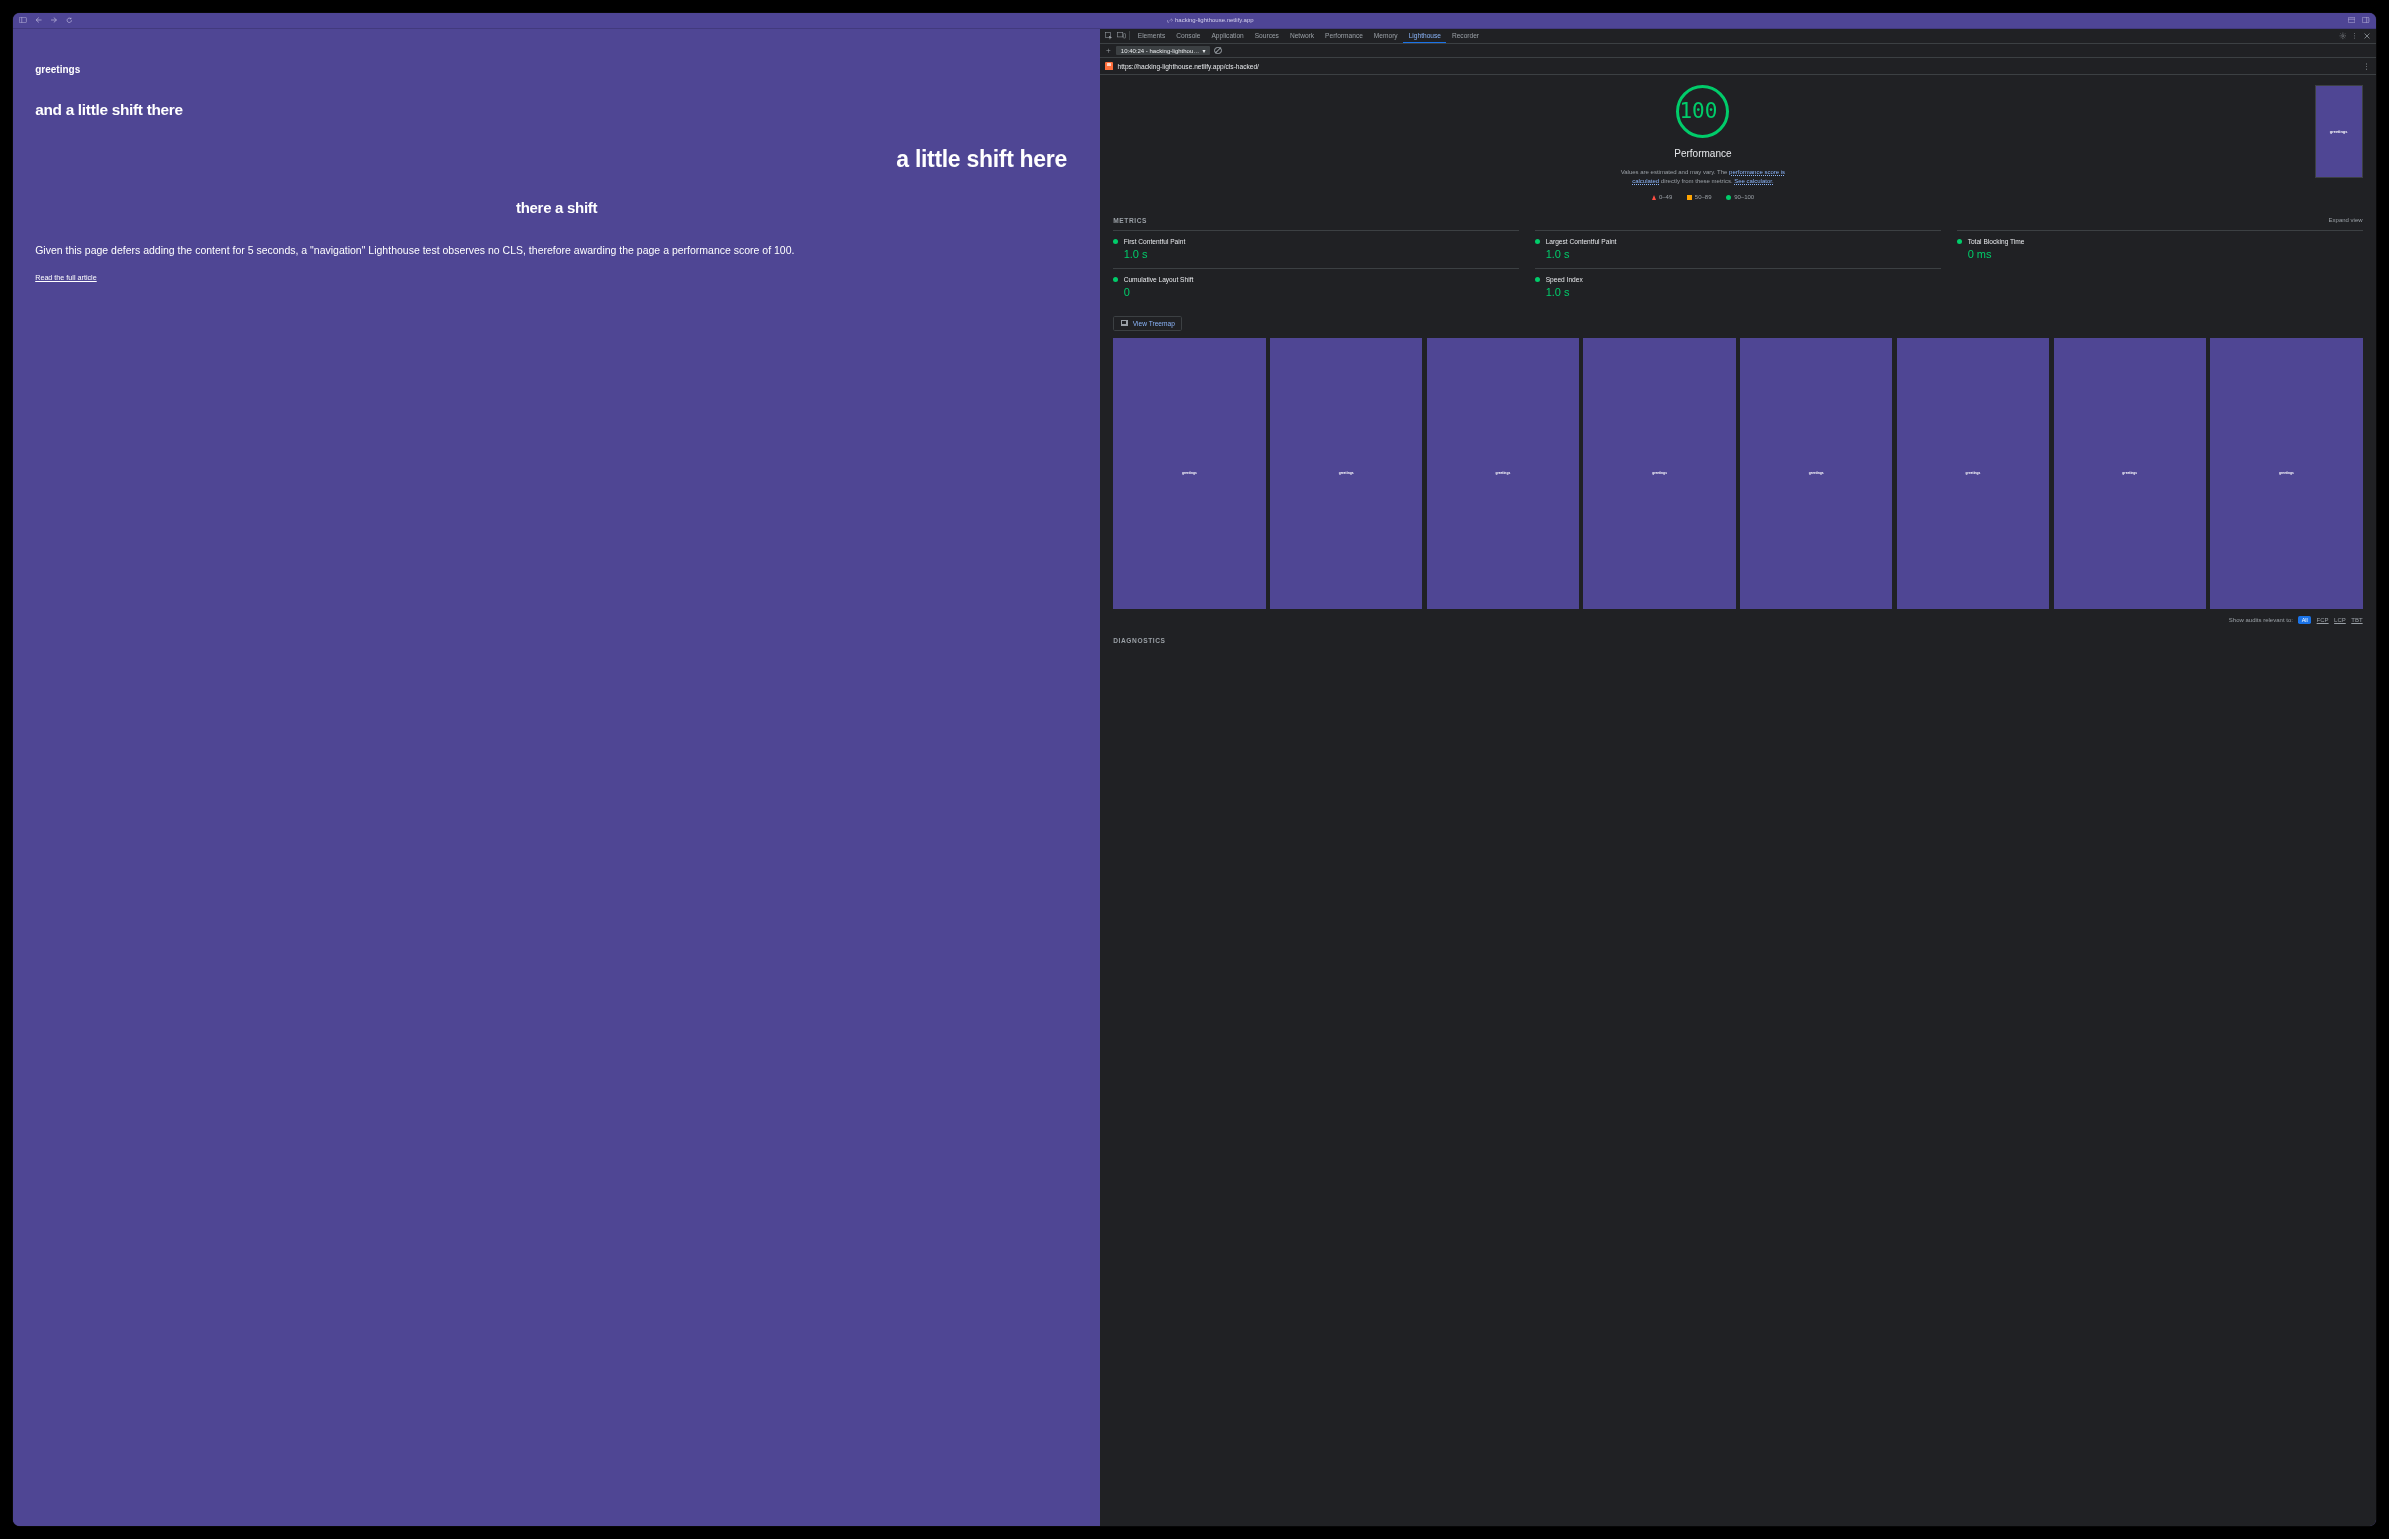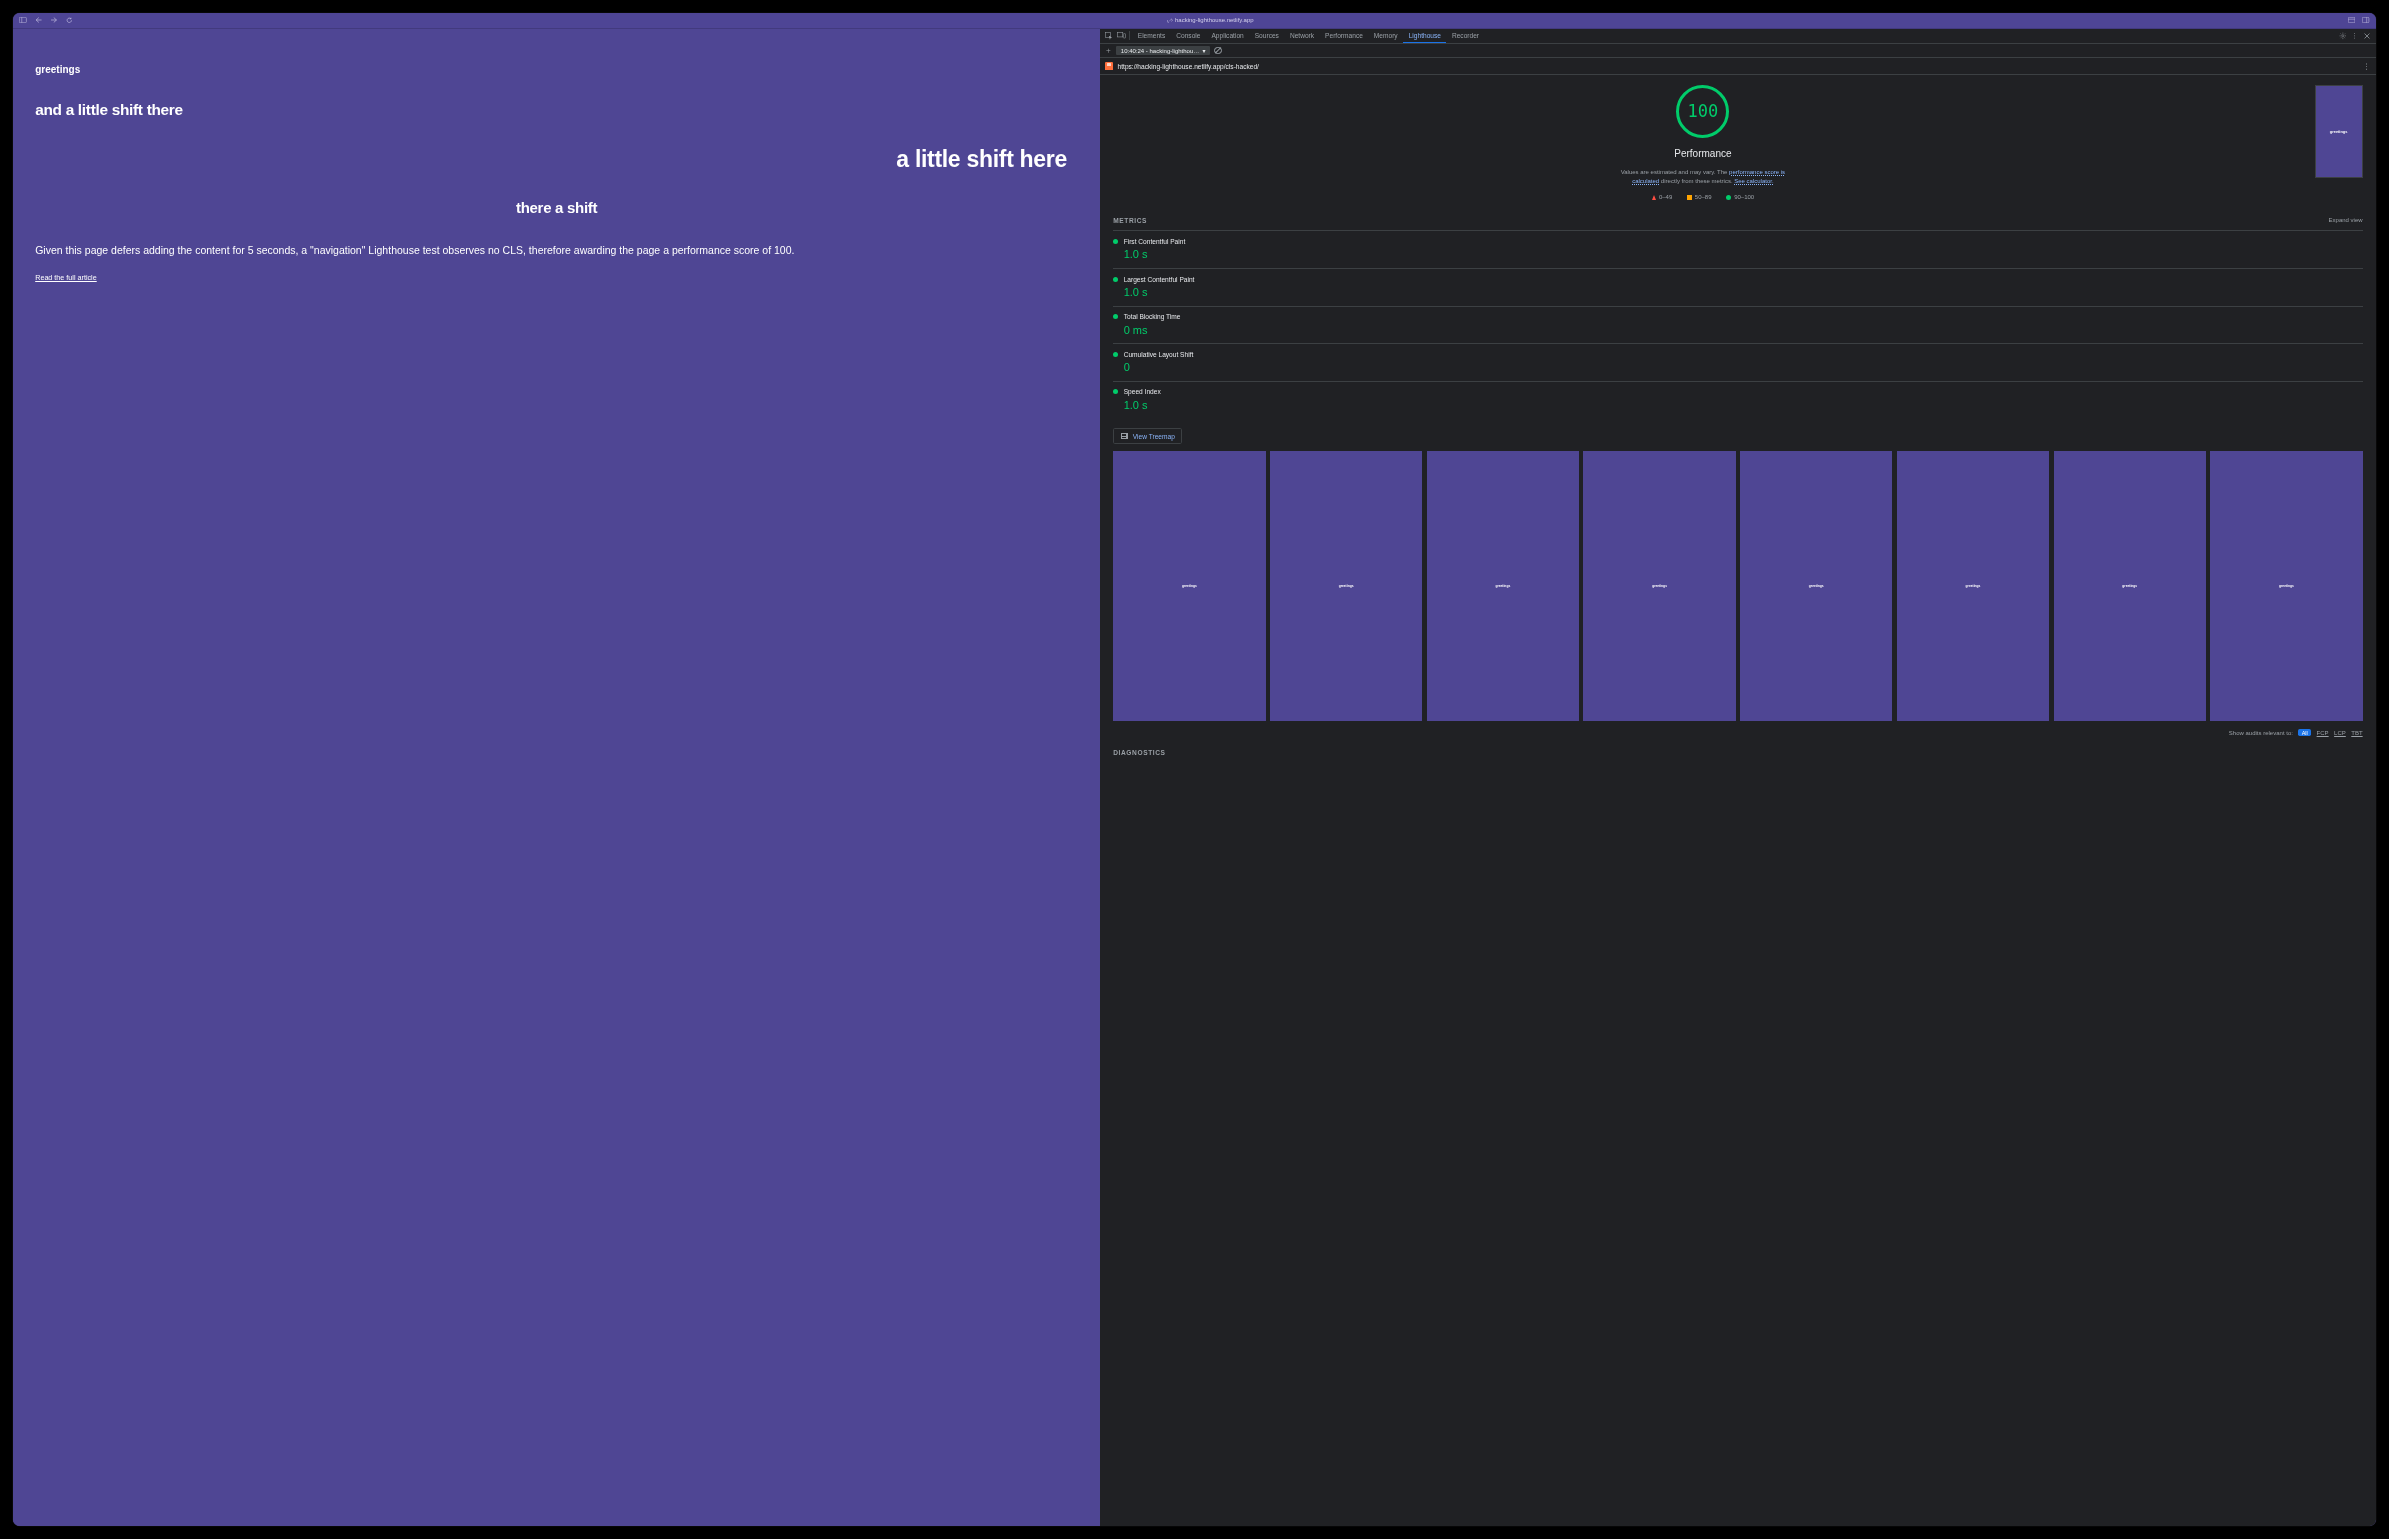--- a/index.html
+++ b/index.html
@@ -109,22 +109,22 @@
   .dt-urlbar .dots { color:#9aa0a6; font-size:7.7px;}
   .lh-body {
     flex:1; overflow:auto; padding: 10px 13.2px 16.5px 13.2px;
   }
   .lh-top {
     display:flex; gap:22px; align-items:flex-start;
   }
   .lh-gauge-wrap { flex:1; display:flex; flex-direction:column; align-items:center; }
   .lh-gauge {
     width:53px;height:53px;border-radius:50%;
-    border:3.3px solid #00cc6a; display:flex;align-items:center;justify-content:center;
-    font-family: ui-monospace, Menlo, monospace; font-size:17px; color:#00cc6a; font-weight:400;
+    border:3.3px solid #00cc6a; display:flex;align-items:center;
+    font-family: ui-monospace, Menlo, monospace; font-size:21px; color:#00cc6a; font-weight:400;
     margin-bottom:10px;
   }
   .lh-title { font-size:10px; color:#e8eaed; margin-bottom:8.8px; }
   .lh-desc { font-size:6px; color:#9aa0a6; text-align:center; max-width:165px; line-height:1.5; margin-bottom:8.8px;}
   .lh-desc .u { color:#8ab4f8; text-decoration:underline dotted; }
   .lh-legend { display:flex; gap:14.3px; font-size:6px; color:#9aa0a6;}
   .lh-legend .item{display:flex;align-items:center;gap:3.3px;}
   .tri { width:0;height:0;border-left:2.8px solid transparent;border-right:2.8px solid transparent;border-bottom:5px solid #ff4e42;}
   .sq { width:5px;height:5px;background:#ffa400;}
   .ci { width:5px;height:5px;border-radius:50%;background:#00cc6a;}
@@ -132,21 +132,21 @@
     width:48px;height:93px;background:#4f4694;border:0.6px solid #3c4043;flex-shrink:0;
     display:flex;align-items:center;justify-content:center;position:relative;
   }
   .lh-preview .gtxt{color:#fff;font-size:3.9px;font-weight:700;}
   .sechead {
     font-size:6.6px;color:#9aa0a6;letter-spacing:0.6px;font-weight:600;text-transform:uppercase;
     margin-top:16.5px; margin-bottom:6.6px; display:flex;justify-content:space-between;align-items:center;
   }
   .sechead .expand{color:#9aa0a6;font-size:6px;letter-spacing:0;text-transform:none;font-weight:400;}
   .metrics {
-    display:grid; grid-template-columns: 1fr; gap:0 16.5px;
+    display:grid; grid-template-columns: 1fr 1fr 1fr; gap:0 16.5px;
   }
   .metric {
     border-top:0.6px solid #3c4043; padding:6.6px 0 7.7px 0;
   }
   .metric .row1{display:flex;align-items:center;gap:5.5px;font-size:6.6px;color:#e8eaed;}
   .metric .dot{width:5px;height:5px;border-radius:50%;background:#00cc6a;}
   .metric .val{font-size:11px;color:#00cc6a;padding-left:10.5px;margin-top:3.3px;}
   .treemap-btn {
     margin-top:10px; display:inline-flex;align-items:center;gap:4.4px;
     border:0.6px solid #3c4043;border-radius:1.7px;padding:3.3px 6.6px;font-size:6.6px;color:#8ab4f8;

